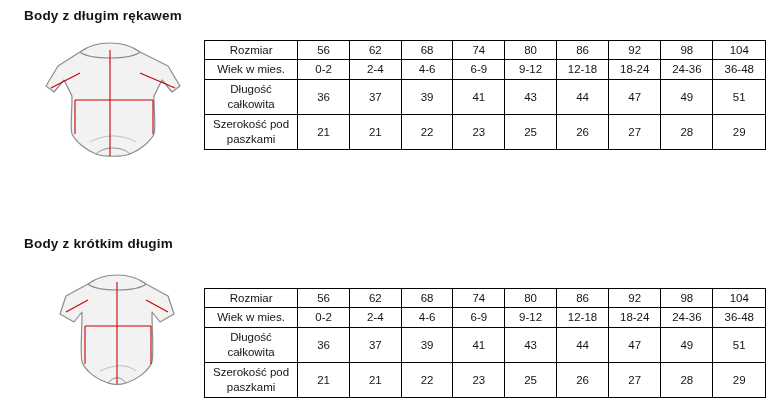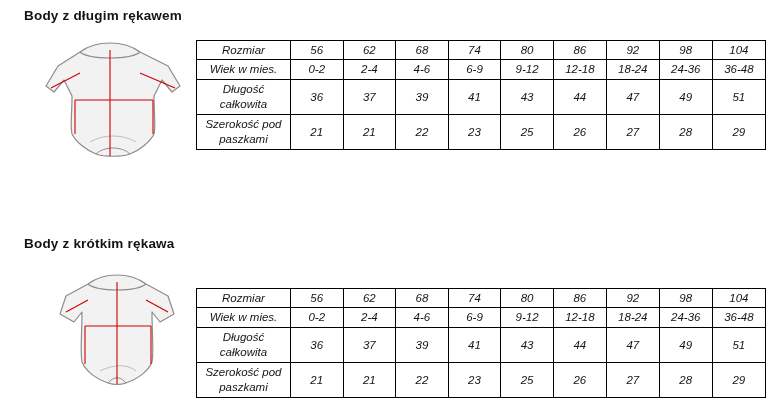--- a/index.html
+++ b/index.html
@@ -44,22 +44,21 @@
   .figure.short {
     left: 40px;
     top: 36px;
     width: 155px;
     height: 135px;
   }
 
   .table-wrap {
     position: absolute;
     top: 40px;
-    left: 196px;
-    font-style: italic;
+    left: 204px;
   }
   .table-wrap.short { top: 60px; }
 
   table.size-table {
     border-collapse: collapse;
     font-size: 11.5px;
     color: #141414;
   }
   table.size-table td {
     border: 1px solid #000000;
@@ -168,21 +167,21 @@
           <td class="val">27</td>
           <td class="val">28</td>
           <td class="val">29</td>
         </tr>
       </tbody>
     </table>
   </div>
 </div>
 
 <div class="section section-2">
-  <div class="section-title">Body z krótkim rękawa</div>
+  <div class="section-title">Body z krótkim długim</div>
 
   <div class="figure short">
     <svg viewBox="0 0 155 135" width="155" height="135" xmlns="http://www.w3.org/2000/svg">
       <g fill="#f2f2f2" stroke="#8c8c8c" stroke-width="1.2" stroke-linejoin="round">
         <path d="M48,20 C56,14 66,11 77,11 C88,11 98,14 106,20
                  L128,32 L134,50 L120,58 L112,48
                  C112,72 114,88 112,98
                  C108,108 96,116 86,119
                  C80,121 74,121 68,119
                  C58,116 46,108 42,98

